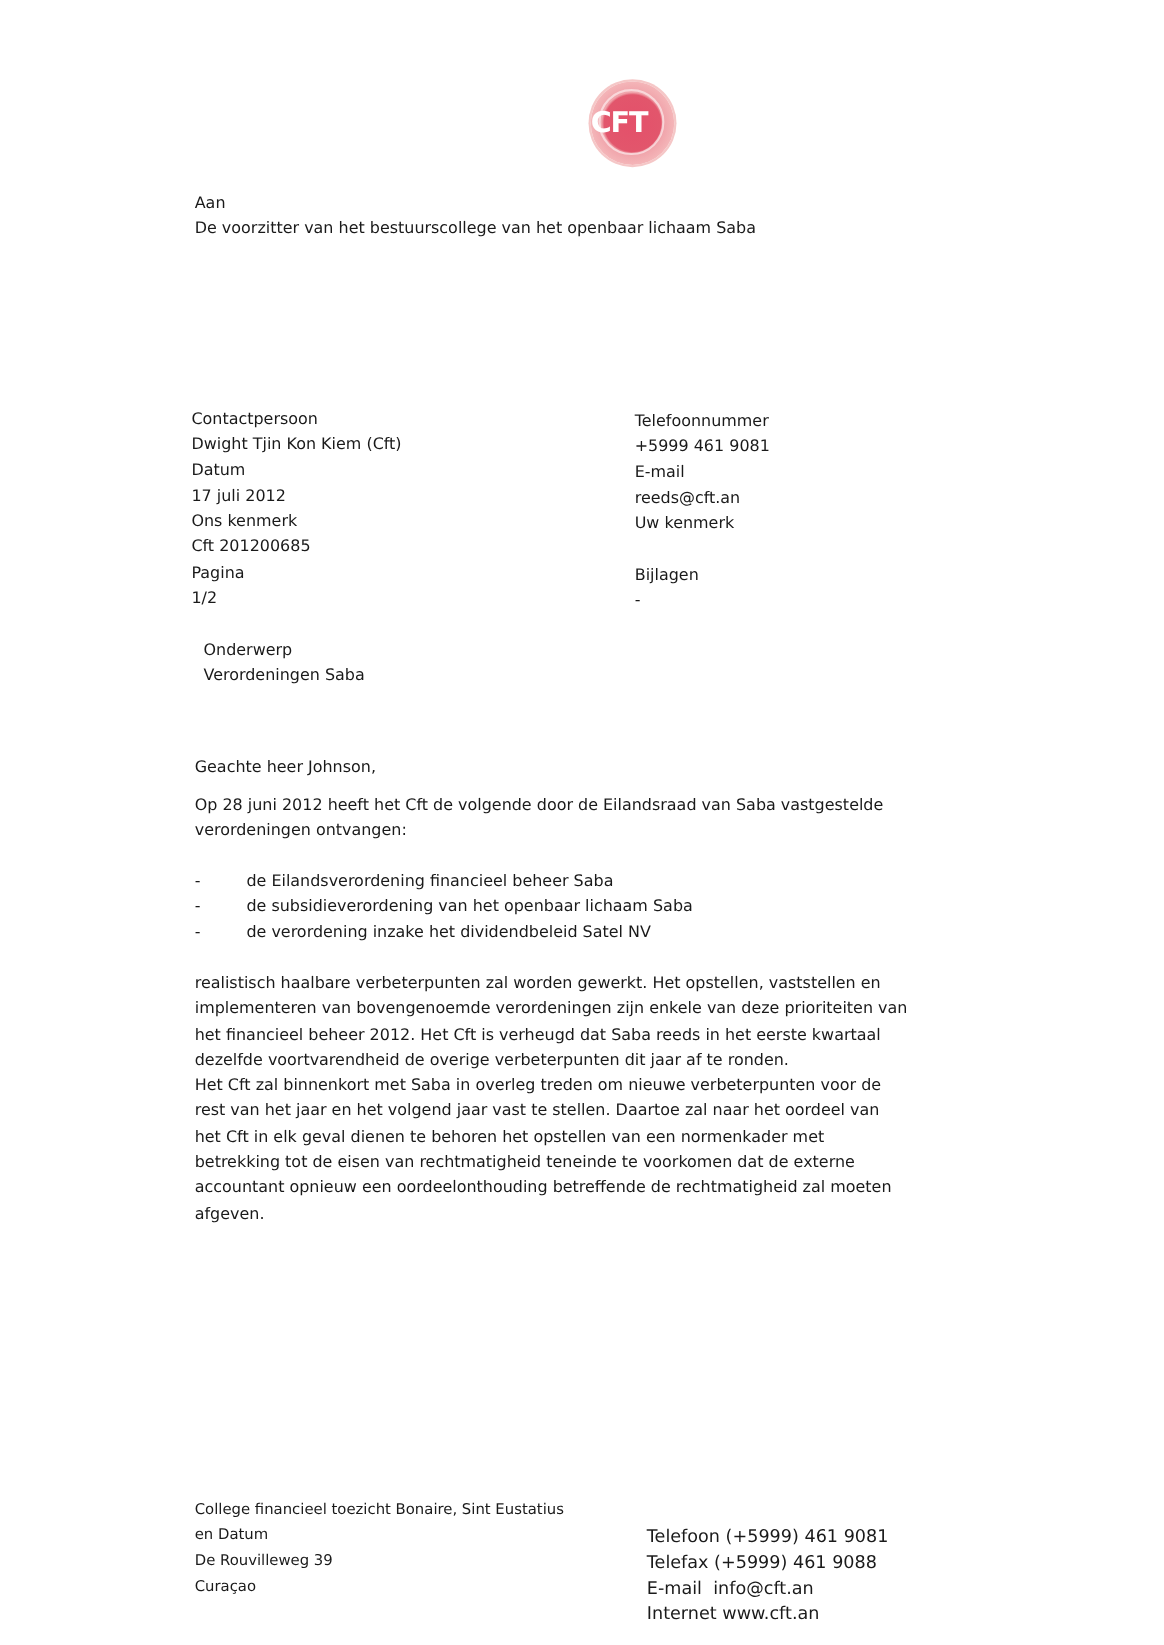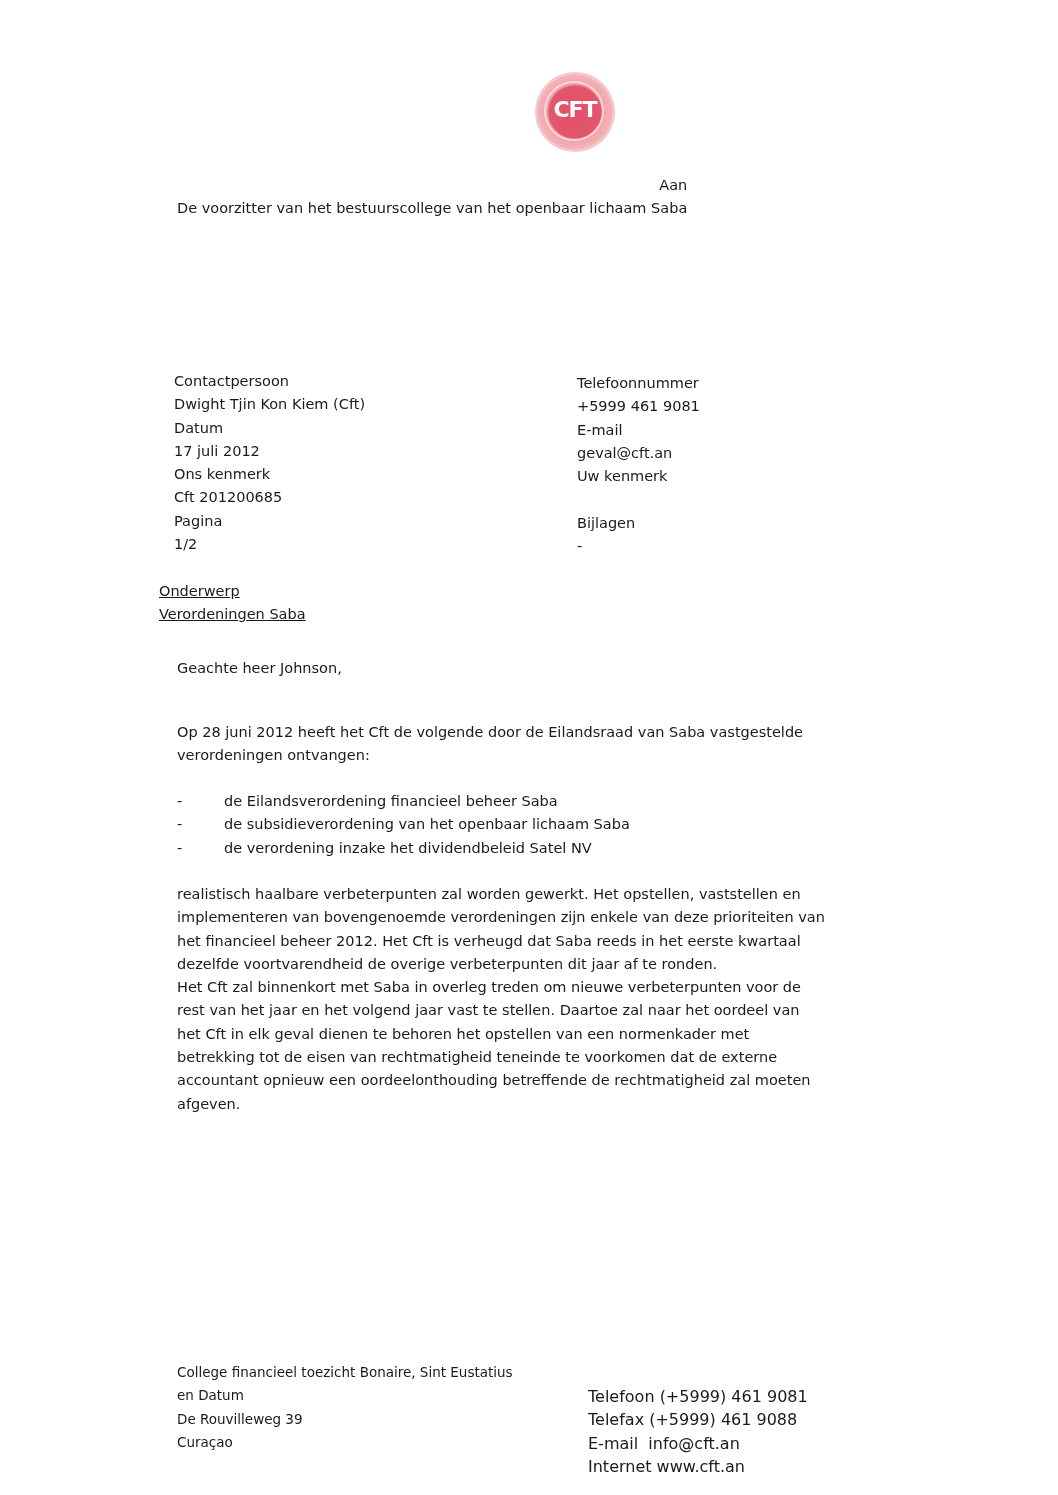--- a/index.html
+++ b/index.html
@@ -11,31 +11,31 @@
     position: absolute; left: 537px; top: 74px; width: 76px; height: 76px;
     border-radius: 50%;
     background: radial-gradient(circle, #e4506a 0%, #e2566c 48%, #f0a3aa 52%, #f4b5b8 70%, #f7d0d0 100%);
     box-shadow: 0 0 0 2px #f5c7c7;
   }
   .logo .ring {
     position: absolute; left: 7px; top: 7px; width: 60px; height: 60px; border-radius: 50%;
     border: 2px solid rgba(255,255,255,0.55); box-sizing: border-box;
   }
   .logo .txt {
-    position: absolute; left: 0; top: 23px; width: 76px; text-align: center;
-    color: #fff; font-weight: bold; font-size: 22px; letter-spacing: -1px;
+    position: absolute; left: 0; top: 23px; width: 76px; 
+    color: #fff; font-weight: bold; font-size: 26px; letter-spacing: -1px;
     font-family: "DejaVu Sans", sans-serif;
   }
   .abs { position: absolute; white-space: nowrap; }
   .line { height: 23.3px; line-height: 23.3px; }
-  .addr-to { left: 177px; top: 174px; text-align: right; }
+  .addr-to { left: 177px; top: 174px; }
   .meta-left { left: 174px; top: 370px; }
   .meta-right { left: 577px; top: 372px; }
-  .subject { left: 159px; top: 580px; text-decoration: underline; }
-  .salutation { left: 177px; top: 657px; }
+  .subject { left: 185px; top: 580px; }
+  .salutation { left: 177px; top: 687px; }
   .intro { left: 177px; top: 721px; }
   .list { left: 177px; top: 790px; }
   .list .item { display: flex; }
   .list .dash { width: 47px; }
   .para { left: 177px; top: 883px; }
   .footer-left { left: 177px; top: 1361px; font-size: 13.5px; }
   .footer-left .bold { font-weight: normal; }
   .footer-right { left: 588px; top: 1385px; font-size: 16px; }
 </style>
 </head>
@@ -59,21 +59,21 @@
   <div class="line">Ons kenmerk</div>
   <div class="line">Cft 201200685</div>
   <div class="line">Pagina</div>
   <div class="line">1/2</div>
 </div>
 
 <div class="abs meta-right">
   <div class="line">Telefoonnummer</div>
   <div class="line">+5999 461 9081</div>
   <div class="line">E-mail</div>
-  <div class="line">geval@cft.an</div>
+  <div class="line">reeds@cft.an</div>
   <div class="line">Uw kenmerk</div>
   <div class="line"></div>
   <div class="line">Bijlagen</div>
   <div class="line">-</div>
 </div>
 
 <div class="abs subject">
   <div class="line">Onderwerp</div>
   <div class="line">Verordeningen Saba</div>
 </div>

